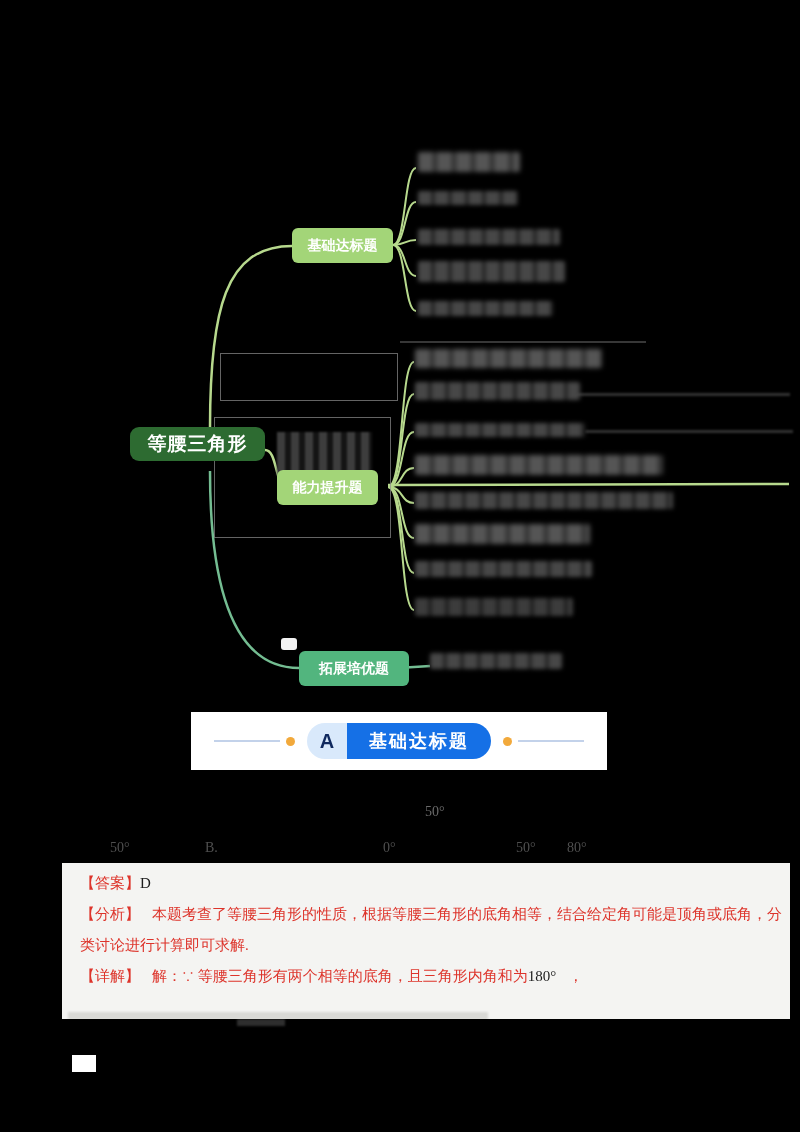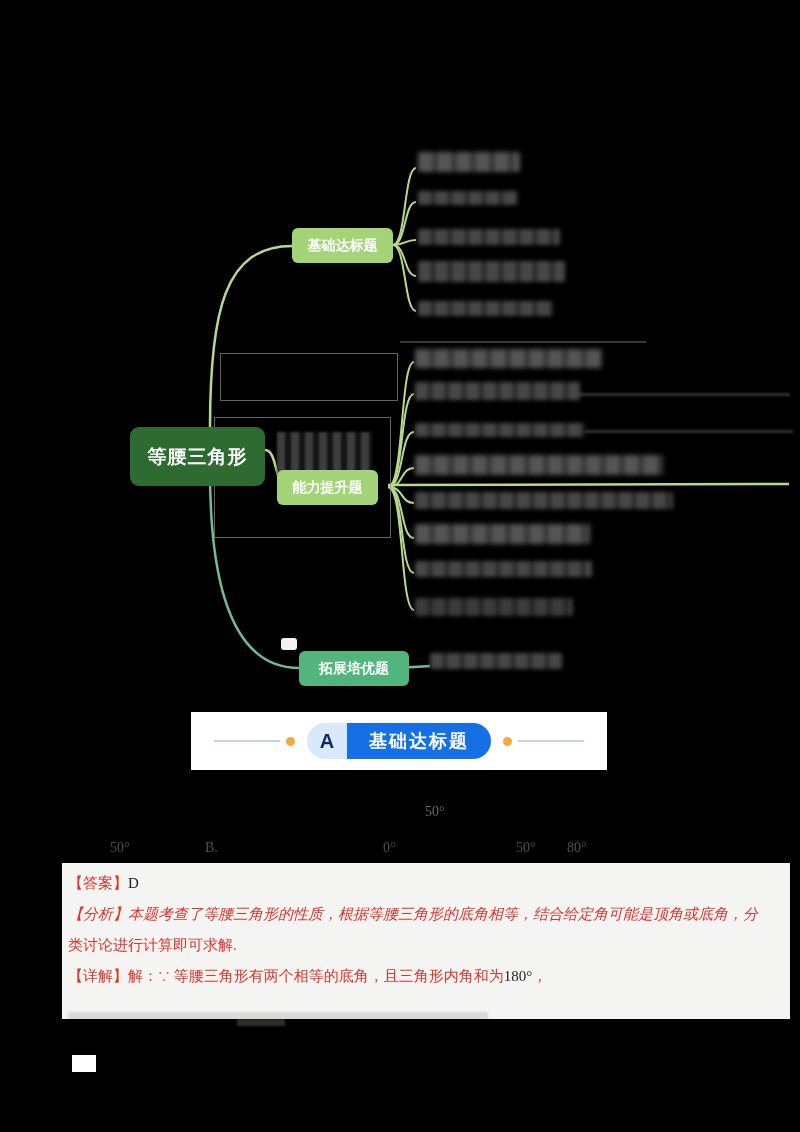--- a/index.html
+++ b/index.html
@@ -4,21 +4,21 @@
 <style>
   html,body{margin:0;padding:0;background:#000;}
   body{width:800px;height:1132px;position:relative;overflow:hidden;
        font-family:"Liberation Sans",sans-serif;}
 
   
   #mindmap{position:absolute;left:0;top:0;width:800px;height:710px;}
   #connectors{position:absolute;left:0;top:0;}
   .node{position:absolute;display:flex;align-items:center;justify-content:center;
         color:#fff;box-sizing:border-box;}
-  .node-root{left:130px;top:427px;width:135px;height:59px;background:#2d6b31;
+  .node-root{left:130px;top:427px;width:135px;height:34px;background:#2d6b31;
         border-radius:9px;font-size:19px;font-weight:bold;letter-spacing:1px;z-index:5;}
   .node-branch{width:101px;height:35px;background:#a3d578;border-radius:6px;
         font-size:14px;font-weight:bold;z-index:5;}
   .node-b1{left:292px;top:228px;}
   .node-b2{left:277px;top:470px;}
   .node-b3{left:299px;top:651px;width:110px;background:#52b57e;}
 
   
   .blur-bar{position:absolute;height:15px;border-radius:2px;z-index:4;
      background:repeating-linear-gradient(90deg,#474747 0 13px,#262626 13px 17px);
@@ -46,21 +46,21 @@
 
   
   .faint{position:absolute;color:#4f4f4f;font-family:"Liberation Serif",serif;
      font-size:14px;filter:blur(.7px);z-index:2;}
 
   
   #answer-box{position:absolute;left:62px;top:863px;width:728px;height:156px;
      background:#f4f4f2;overflow:hidden;z-index:2;}
   .ans-line{position:absolute;left:6px;white-space:nowrap;
      font-family:"Liberation Serif",serif;font-size:15px;}
-  .seg-red{color:#dd342b;}
+  .seg-red{color:#dd342b;margin-left:12px;}
   .seg-math{color:#1c1c1c;}
   .cut-line{position:absolute;left:6px;top:149px;width:420px;height:8px;
      background:#d9d9d6;filter:blur(1.2px);}
   .footer-smudge{position:absolute;left:237px;top:1019px;width:48px;height:7px;
      background:#2e2e2e;filter:blur(1.2px);}
   #footer-square{position:absolute;left:72px;top:1055px;width:24px;height:17px;background:#fff;}
 </style>
 </head>
 <body>
 
@@ -136,20 +136,20 @@
 
 <div class="faint" style="left:425px;top:804px;color:#6a6a6a;">50°</div>
 <div class="faint" style="left:110px;top:840px;">50°</div>
 <div class="faint" style="left:205px;top:840px;">B.</div>
 <div class="faint" style="left:383px;top:840px;">0°</div>
 <div class="faint" style="left:516px;top:840px;">50°</div>
 <div class="faint" style="left:567px;top:840px;">80°</div>
 
 <div id="answer-box">
   <div class="ans-line" style="top:11px;"><span class="seg-red">【答案】</span><span class="seg-math">D</span></div>
-  <div class="ans-line" style="top:42px;font-style:italic;"><span class="seg-red">【分析】</span><span class="seg-red">本题考查了等腰三角形的性质，根据等腰三角形的底角相等，结合给定角可能是顶角或底角，分</span></div>
+  <div class="ans-line" style="top:42px;"><span class="seg-red">【分析】</span><span class="seg-red">本题考查了等腰三角形的性质，根据等腰三角形的底角相等，结合给定角可能是顶角或底角，分</span></div>
   <div class="ans-line" style="top:73px;"><span class="seg-red">类讨论进行计算即可求解.</span></div>
   <div class="ans-line" style="top:104px;"><span class="seg-red">【详解】</span><span class="seg-red">解：∵ 等腰三角形有两个相等的底角，且三角形内角和为</span><span class="seg-math">180°</span><span class="seg-red">，</span></div>
   <div class="cut-line"></div>
 </div>
 
 <div class="footer-smudge"></div>
 <div id="footer-square"></div>
 
 </body></html>

